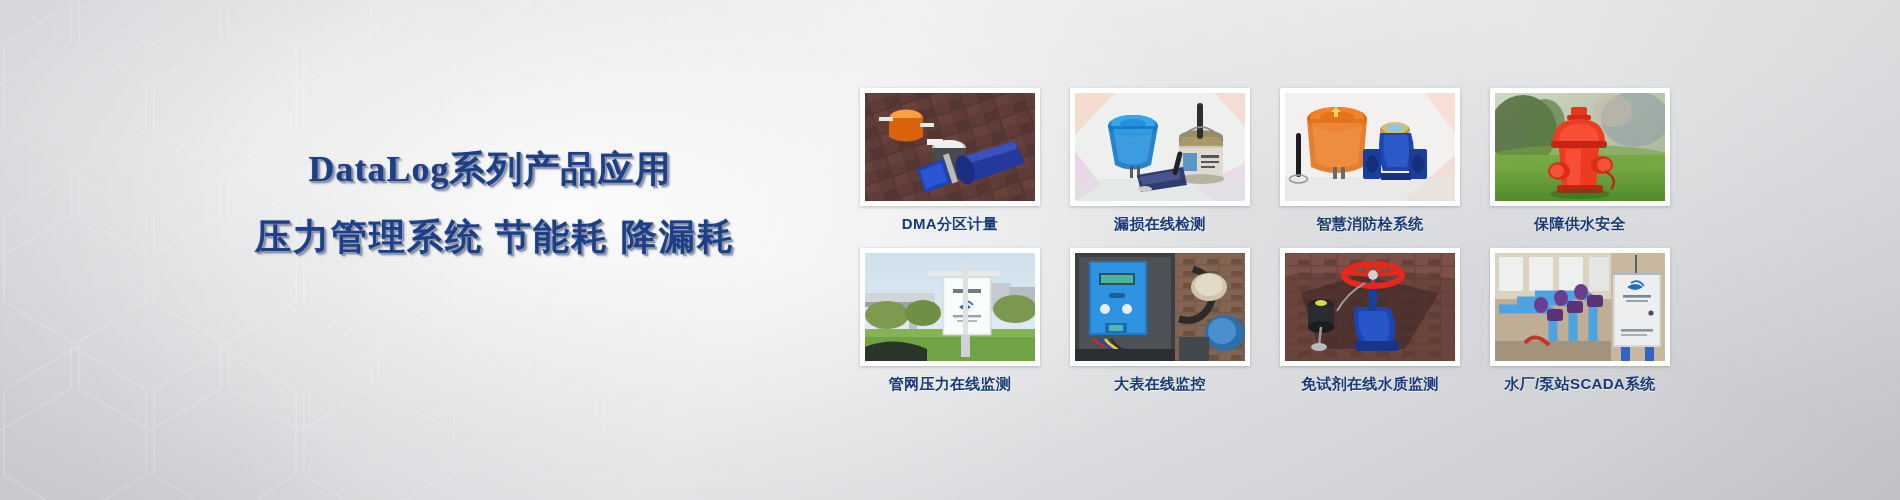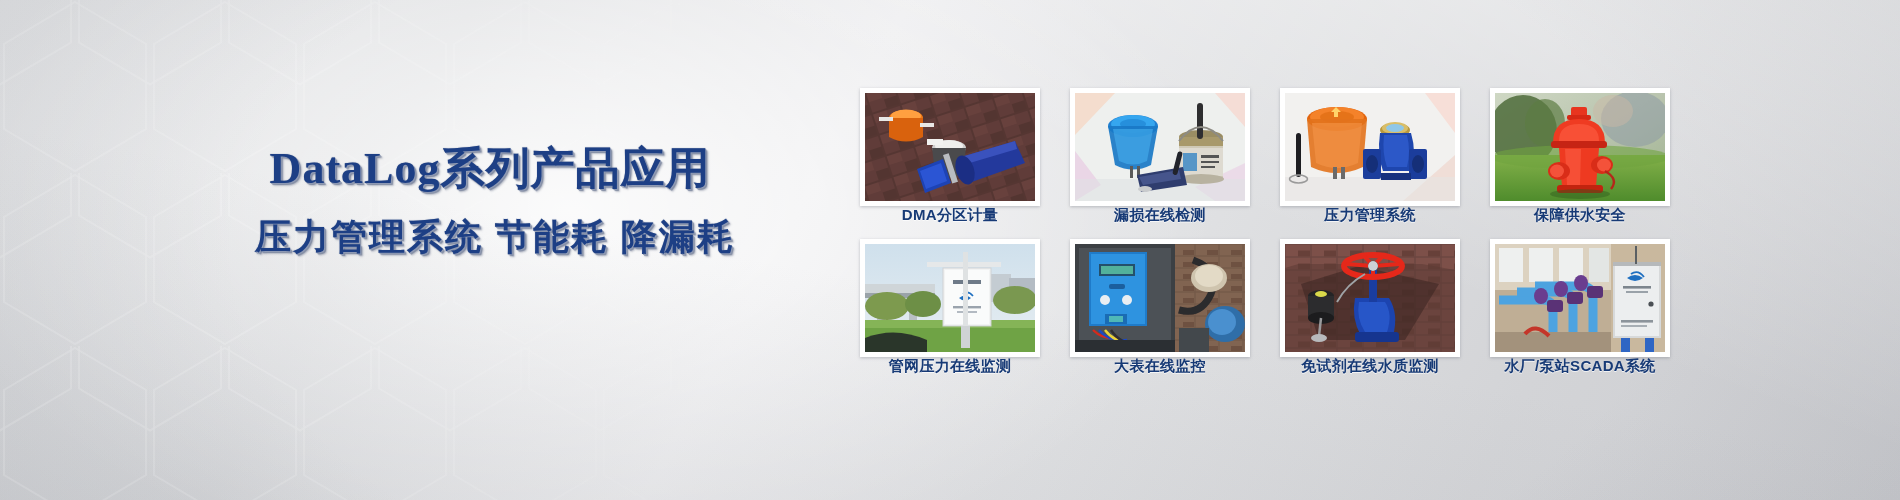--- a/index.html
+++ b/index.html
@@ -49,21 +49,21 @@
     letter-spacing:1px;
     white-space:nowrap;
     text-shadow:
        1px 1px 0 #8f9ab4,
        2px 2px 1px rgba(110,122,148,0.75),
        3px 3px 2px rgba(130,138,158,0.45),
        0 0 1px rgba(20,45,100,0.6);
   }
   .headline .line1{
     font-family:"Liberation Serif", serif;
-    font-size:44px;
+    font-size:36px;
     line-height:42px;
     margin-bottom:26px;
   }
   .headline .line2{
     font-family:"Liberation Sans", sans-serif;
     font-size:36px;
     line-height:42px;
     letter-spacing:2px;
   }
 
@@ -84,20 +84,21 @@
     background:#ffffff;
     padding:5px;
     box-shadow:0 1px 3px rgba(90,95,105,0.35);
   }
   .photo{
     width:100%; height:100%;
     position:relative;
     overflow:hidden;
   }
   .caption{
+    margin-top:9px;
     text-align:center;
     font-size:15px;
     font-weight:bold;
     color:#173a76;
     letter-spacing:.3px;
     white-space:nowrap;
     text-shadow:0 1px 0 rgba(255,255,255,0.7);
   }
 </style>
 </head>
@@ -240,21 +241,21 @@
             <path d="M95 40 Q92 62 98 78 L126 78 Q132 60 126 40 Z" fill="#1e46ae"></path>
             <path d="M99 42 Q97 60 102 74 L122 74 Q126 58 122 42 Z" fill="#3463d6" opacity="0.65"></path>
             <rect x="78" y="56" width="18" height="30" rx="2" fill="#1b3d9c"></rect>
             <rect x="124" y="56" width="18" height="30" rx="2" fill="#1b3d9c"></rect>
             <ellipse cx="87" cy="71" rx="6" ry="9" fill="#152f78"></ellipse>
             <ellipse cx="133" cy="71" rx="6" ry="9" fill="#152f78"></ellipse>
             <rect x="96" y="80" width="30" height="7" fill="#16317e"></rect>
           </svg>
         </div>
       </div>
-      <div class="caption">压力管理系统</div>
+      <div class="caption">智慧消防栓系统</div>
     </div>
 
     <div class="cell">
       <div class="thumb">
         <div class="photo">
           <svg viewBox="0 0 170 108" preserveAspectRatio="none" style="width:100%;height:100%">
             <defs>
               <linearGradient id="skybg" x1="0" y1="0" x2="1" y2="1">
                 <stop offset="0%" stop-color="#cfd8c4"></stop>
                 <stop offset="50%" stop-color="#b9c4ae"></stop>

